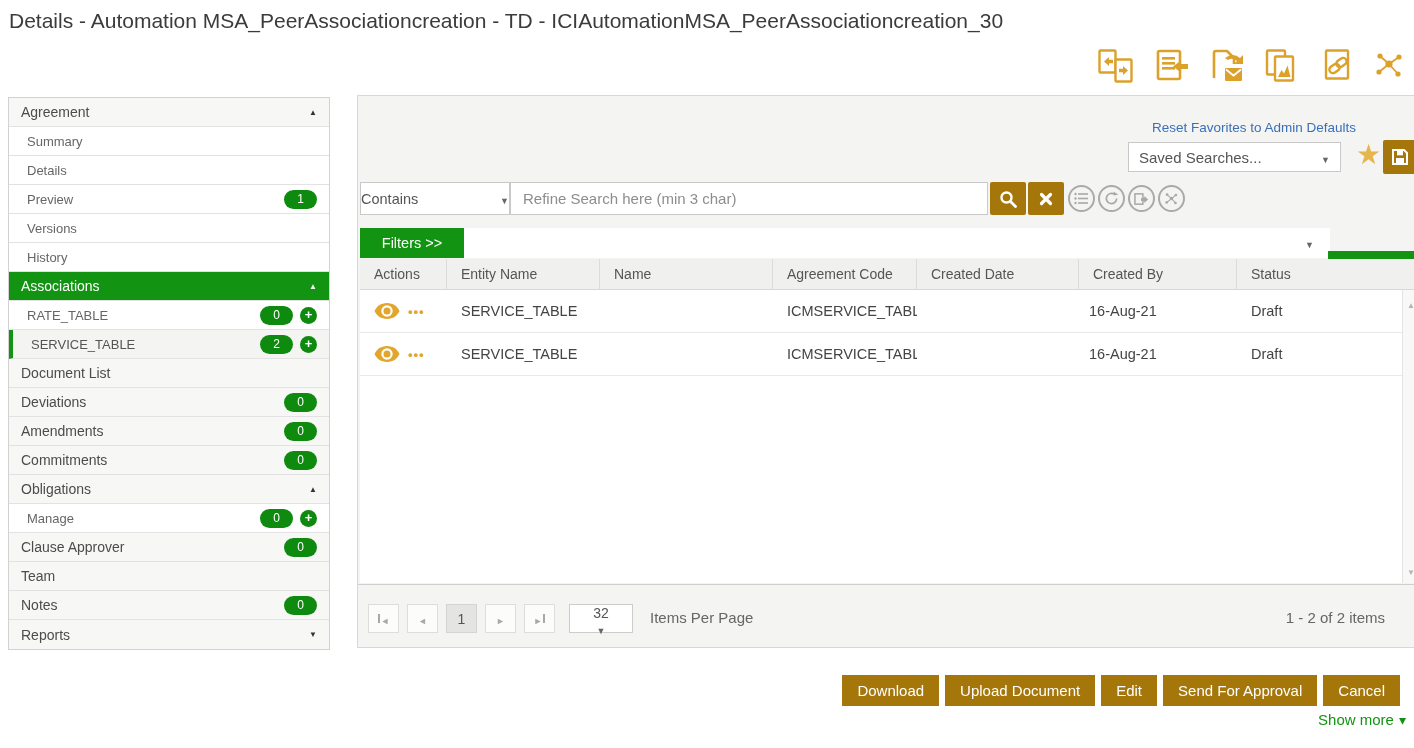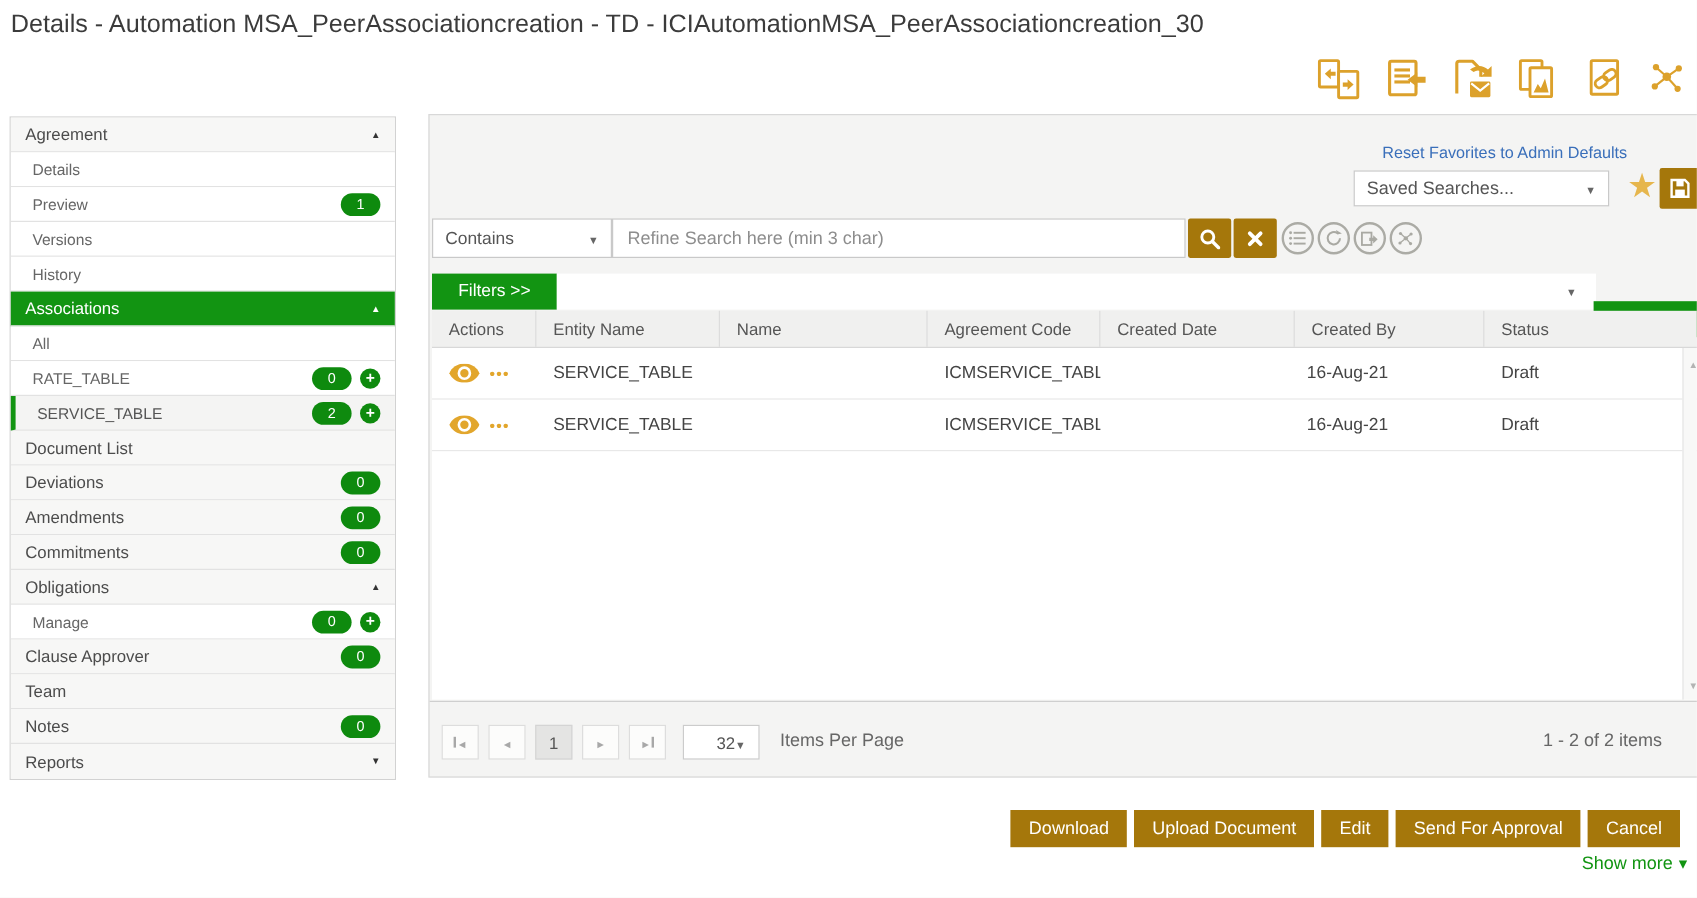--- a/index.html
+++ b/index.html
@@ -35,21 +35,21 @@
 
   .reset-link{position:absolute;top:24px;right:65px;font-size:13.5px;color:#3A6FBA;cursor:pointer;white-space:nowrap;}
   .saved-select{position:absolute;top:46px;right:80px;width:213px;height:30px;background:#fff;border:1px solid #c9c9c9;
                 display:flex;align-items:center;justify-content:space-between;padding:0 10px;font-size:15px;color:#555;cursor:pointer;}
   .fav-star{position:absolute;top:42px;right:40px;font-size:28px;color:#E6B64D;cursor:pointer;line-height:34px;}
   .fav-star::after{content:"★";}
   .save-btn{position:absolute;top:44px;right:4px;width:34px;height:34px;background:#A5770B;display:flex;
             align-items:center;justify-content:center;border-radius:2px;cursor:pointer;}
 
   .op-select{position:absolute;left:2px;top:86px;width:150px;height:33px;background:#fff;border:1px solid #c9c9c9;
-             display:flex;align-items:center;justify-content:space-between;padding:0 10px;font-size:14.5px;color:#555;cursor:pointer;}
+             display:flex;align-items:center;justify-content:space-between;padding:0 0;font-size:14.5px;color:#555;cursor:pointer;}
   .refine-input{position:absolute;left:152px;top:86px;width:478px;height:33px;border:1px solid #c9c9c9;
                 padding:0 12px;font-size:15px;color:#444;font-family:inherit;background:#fff;outline:none;}
   .refine-input::placeholder{color:#8d8d8d;}
   .gold-sq{position:absolute;top:86px;width:36px;height:33px;background:#A5770B;display:flex;align-items:center;
            justify-content:center;cursor:pointer;border-radius:2px;}
   .pos-search{left:632px;} .pos-clear{left:670px;}
   .view-icons{position:absolute;left:710px;top:89px;display:flex;gap:3px;}
   .circle-icon{width:27px;height:27px;border-radius:50%;border:2px solid #ABABA5;display:flex;
                align-items:center;justify-content:center;cursor:pointer;background:#f4f4f3;}
 
@@ -81,21 +81,21 @@
   
   .pagebar{position:absolute;left:0;top:488px;width:100%;height:63px;border-top:1px solid #cfcfcf;}
   .pager{position:absolute;left:10px;top:19px;display:flex;gap:8px;}
   .pbtn{width:31px;height:29px;border:1px solid #ddd;background:#fcfcfb;color:#a8a8a8;display:flex;
         align-items:center;justify-content:center;cursor:pointer;gap:1px;}
   .pbtn.current{background:#e4e4e3;border-color:#d4d4d4;color:#555;font-size:14px;}
   .pbar{width:2px;height:9px;background:#a8a8a8;display:inline-block;}
   .tri-left::after{content:"◄";font-size:9px;color:#a8a8a8;font-style:normal;}
   .tri-right::after{content:"►";font-size:9px;color:#a8a8a8;font-style:normal;}
   .psize{position:absolute;left:211px;top:19px;width:64px;height:29px;background:#fff;border:1px solid #ccc;
-         display:flex;align-items:center;justify-content:space-between;padding:0 27px;font-size:14px;color:#555;cursor:pointer;}
+         display:flex;align-items:center;justify-content:space-between;padding:0 9px;font-size:14px;color:#555;cursor:pointer;flex-direction:column;}
   .ipp{position:absolute;left:292px;top:24px;font-size:15px;color:#666;}
   .psummary{position:absolute;right:36px;top:24px;font-size:15px;color:#666;}
 
   
   .footer-actions{position:absolute;top:675px;right:14px;display:flex;gap:6px;}
   .gold-btn{height:31px;padding:0 15px;background:#A5770B;color:#fff;font-size:15px;border:none;border-radius:0;
             cursor:pointer;font-family:inherit;white-space:nowrap;}
   .show-more{position:absolute;top:711px;right:8px;color:#129412;font-size:15px;cursor:pointer;display:flex;align-items:center;gap:5px;}
   .caret-green::after{content:"▾";color:#129412;font-size:14px;font-style:normal;}
 </style>
@@ -165,20 +165,25 @@
 
 <div class="sidebar">
 
     <div class="srow header">
       <span class="slabel">Agreement</span>
       <span class="sspace"></span>
 
       <span class="sarrow">▲</span>
     </div>
 
+    <div class="srow sub">
+      <span class="slabel">Summary</span>
+      <span class="sspace"></span>
+
+    </div>
 
     <div class="srow sub">
       <span class="slabel">Details</span>
       <span class="sspace"></span>
 
     </div>
 
     <div class="srow sub">
       <span class="slabel">Preview</span>
       <span class="sspace"></span>
@@ -198,25 +203,20 @@
 
     </div>
 
     <div class="srow header-active">
       <span class="slabel">Associations</span>
       <span class="sspace"></span>
 
       <span class="sarrow">▲</span>
     </div>
 
-    <div class="srow sub">
-      <span class="slabel">All</span>
-      <span class="sspace"></span>
-
-    </div>
 
     <div class="srow sub">
       <span class="slabel">RATE_TABLE</span>
       <span class="sspace"></span>
       <span class="sbadge">0</span>
       <span class="splus"></span>
 
     </div>
 
     <div class="srow sub-selected">

